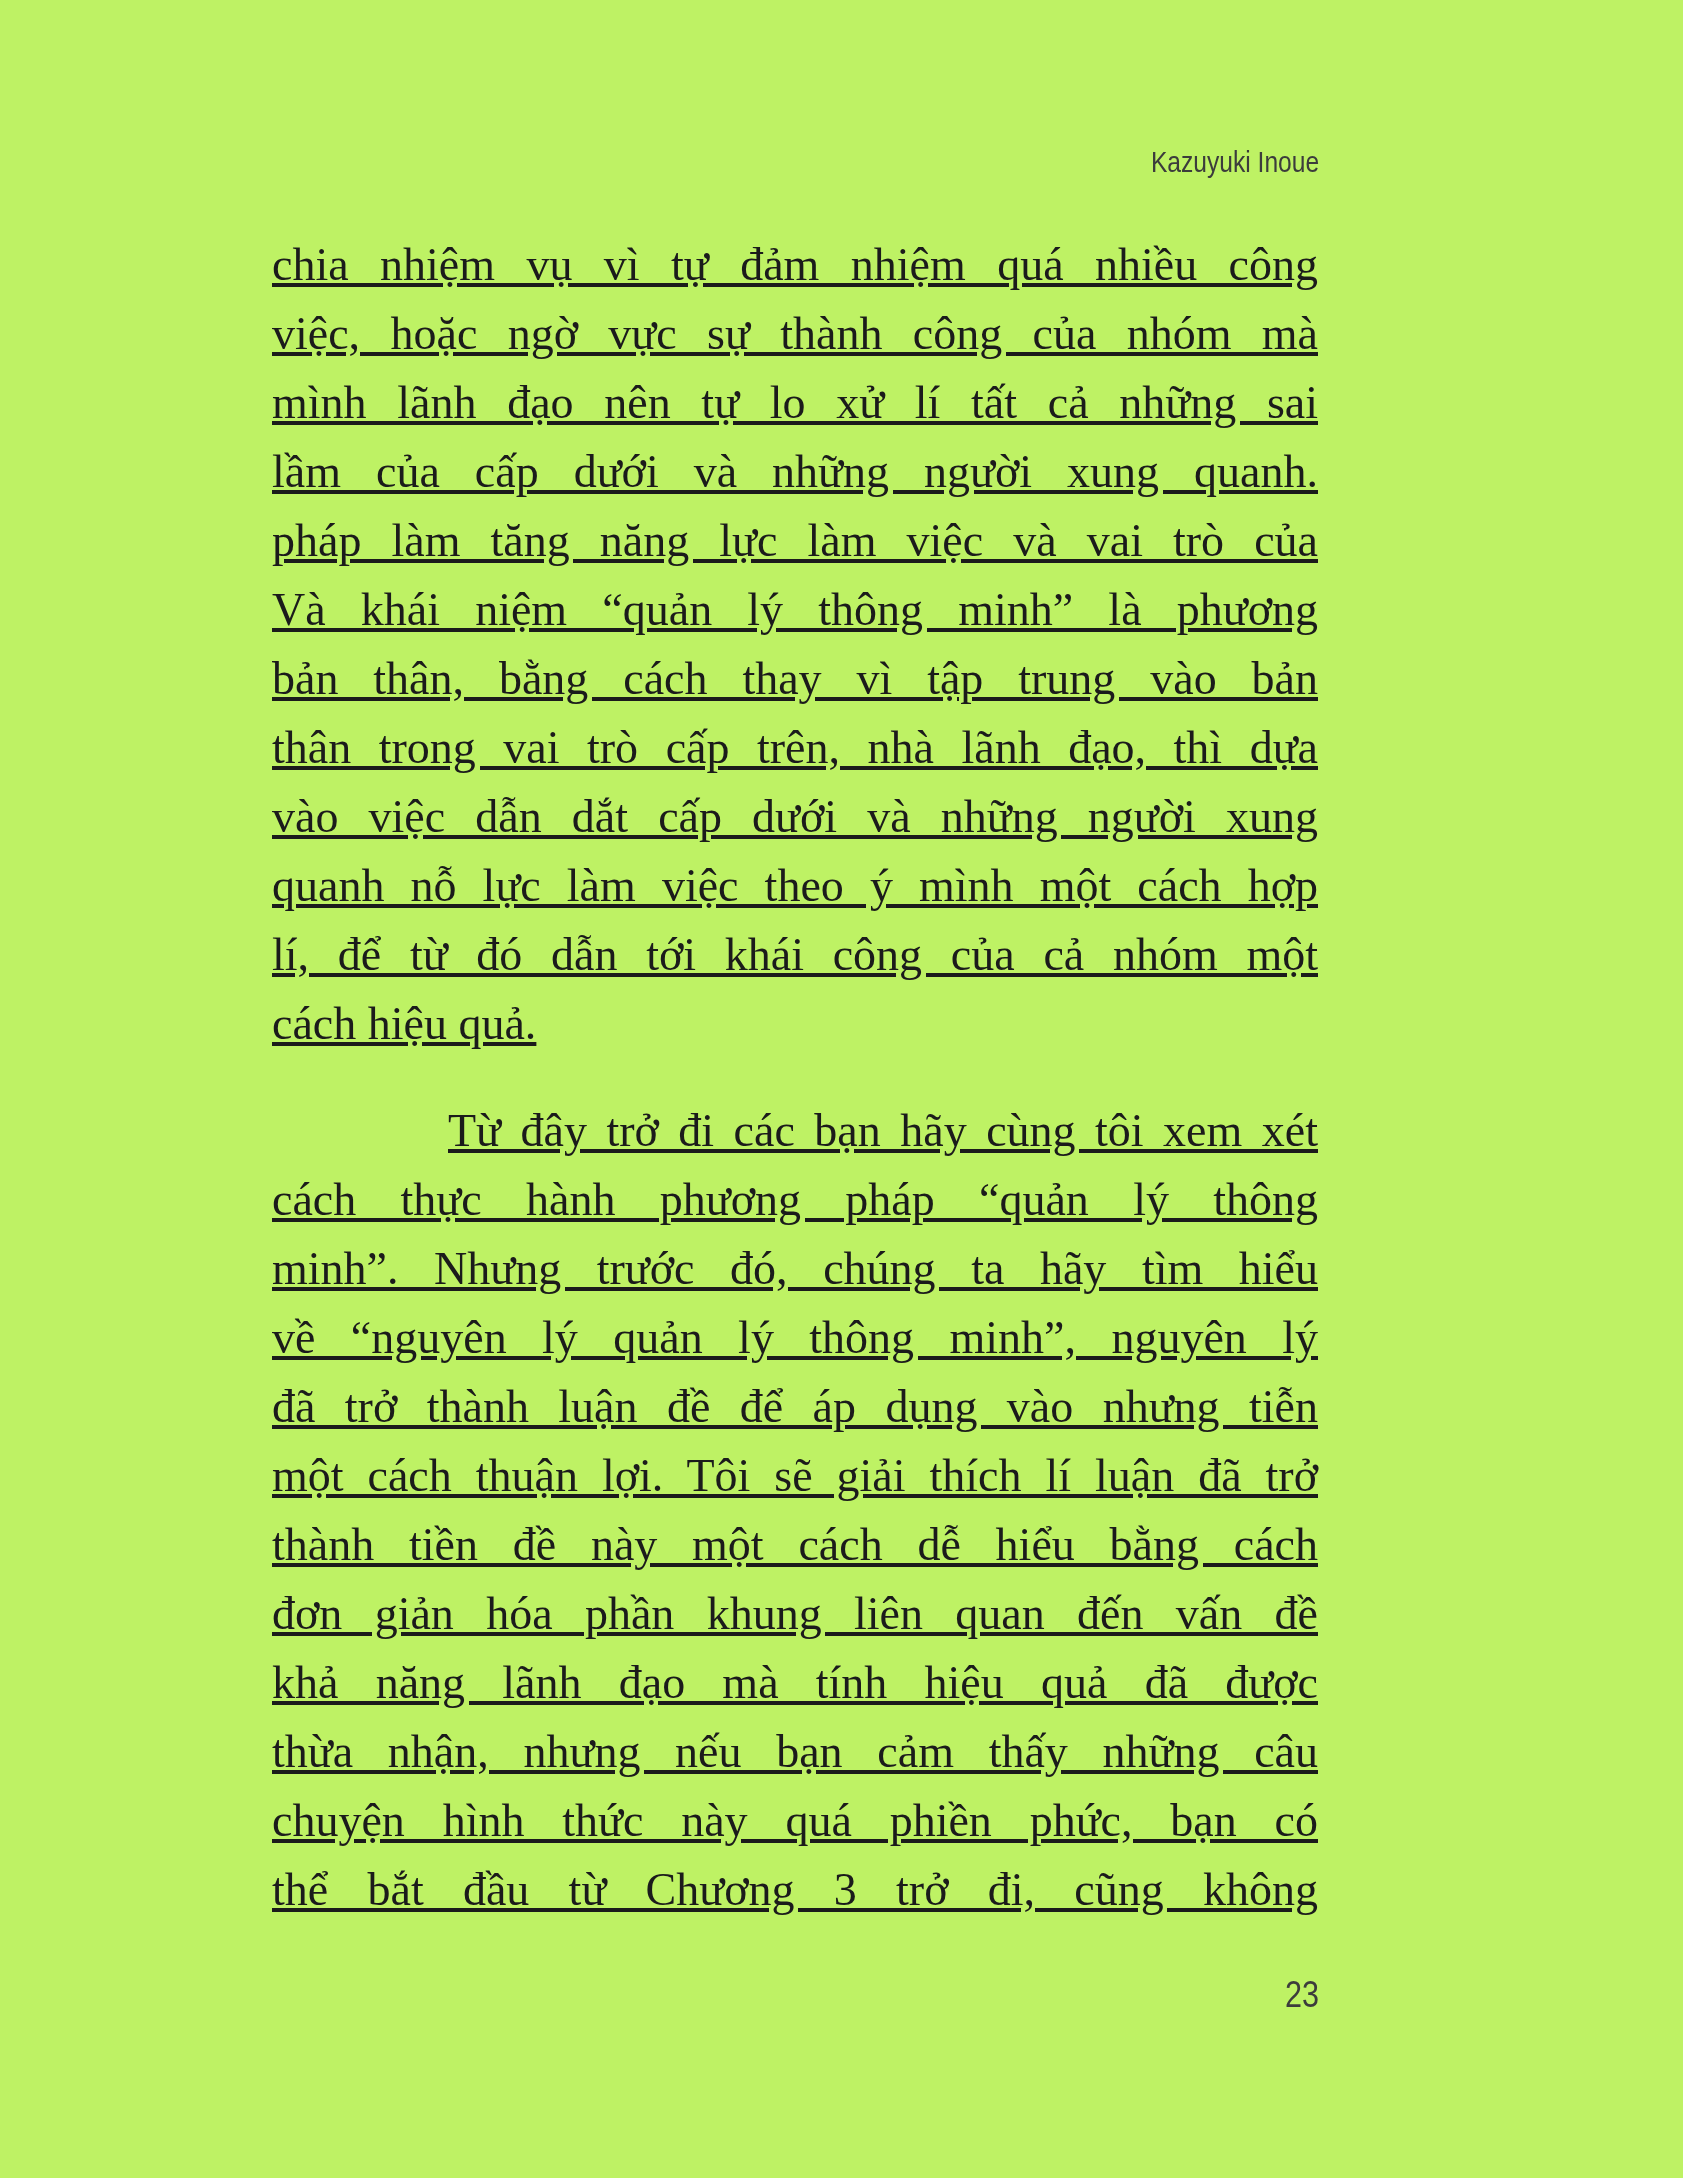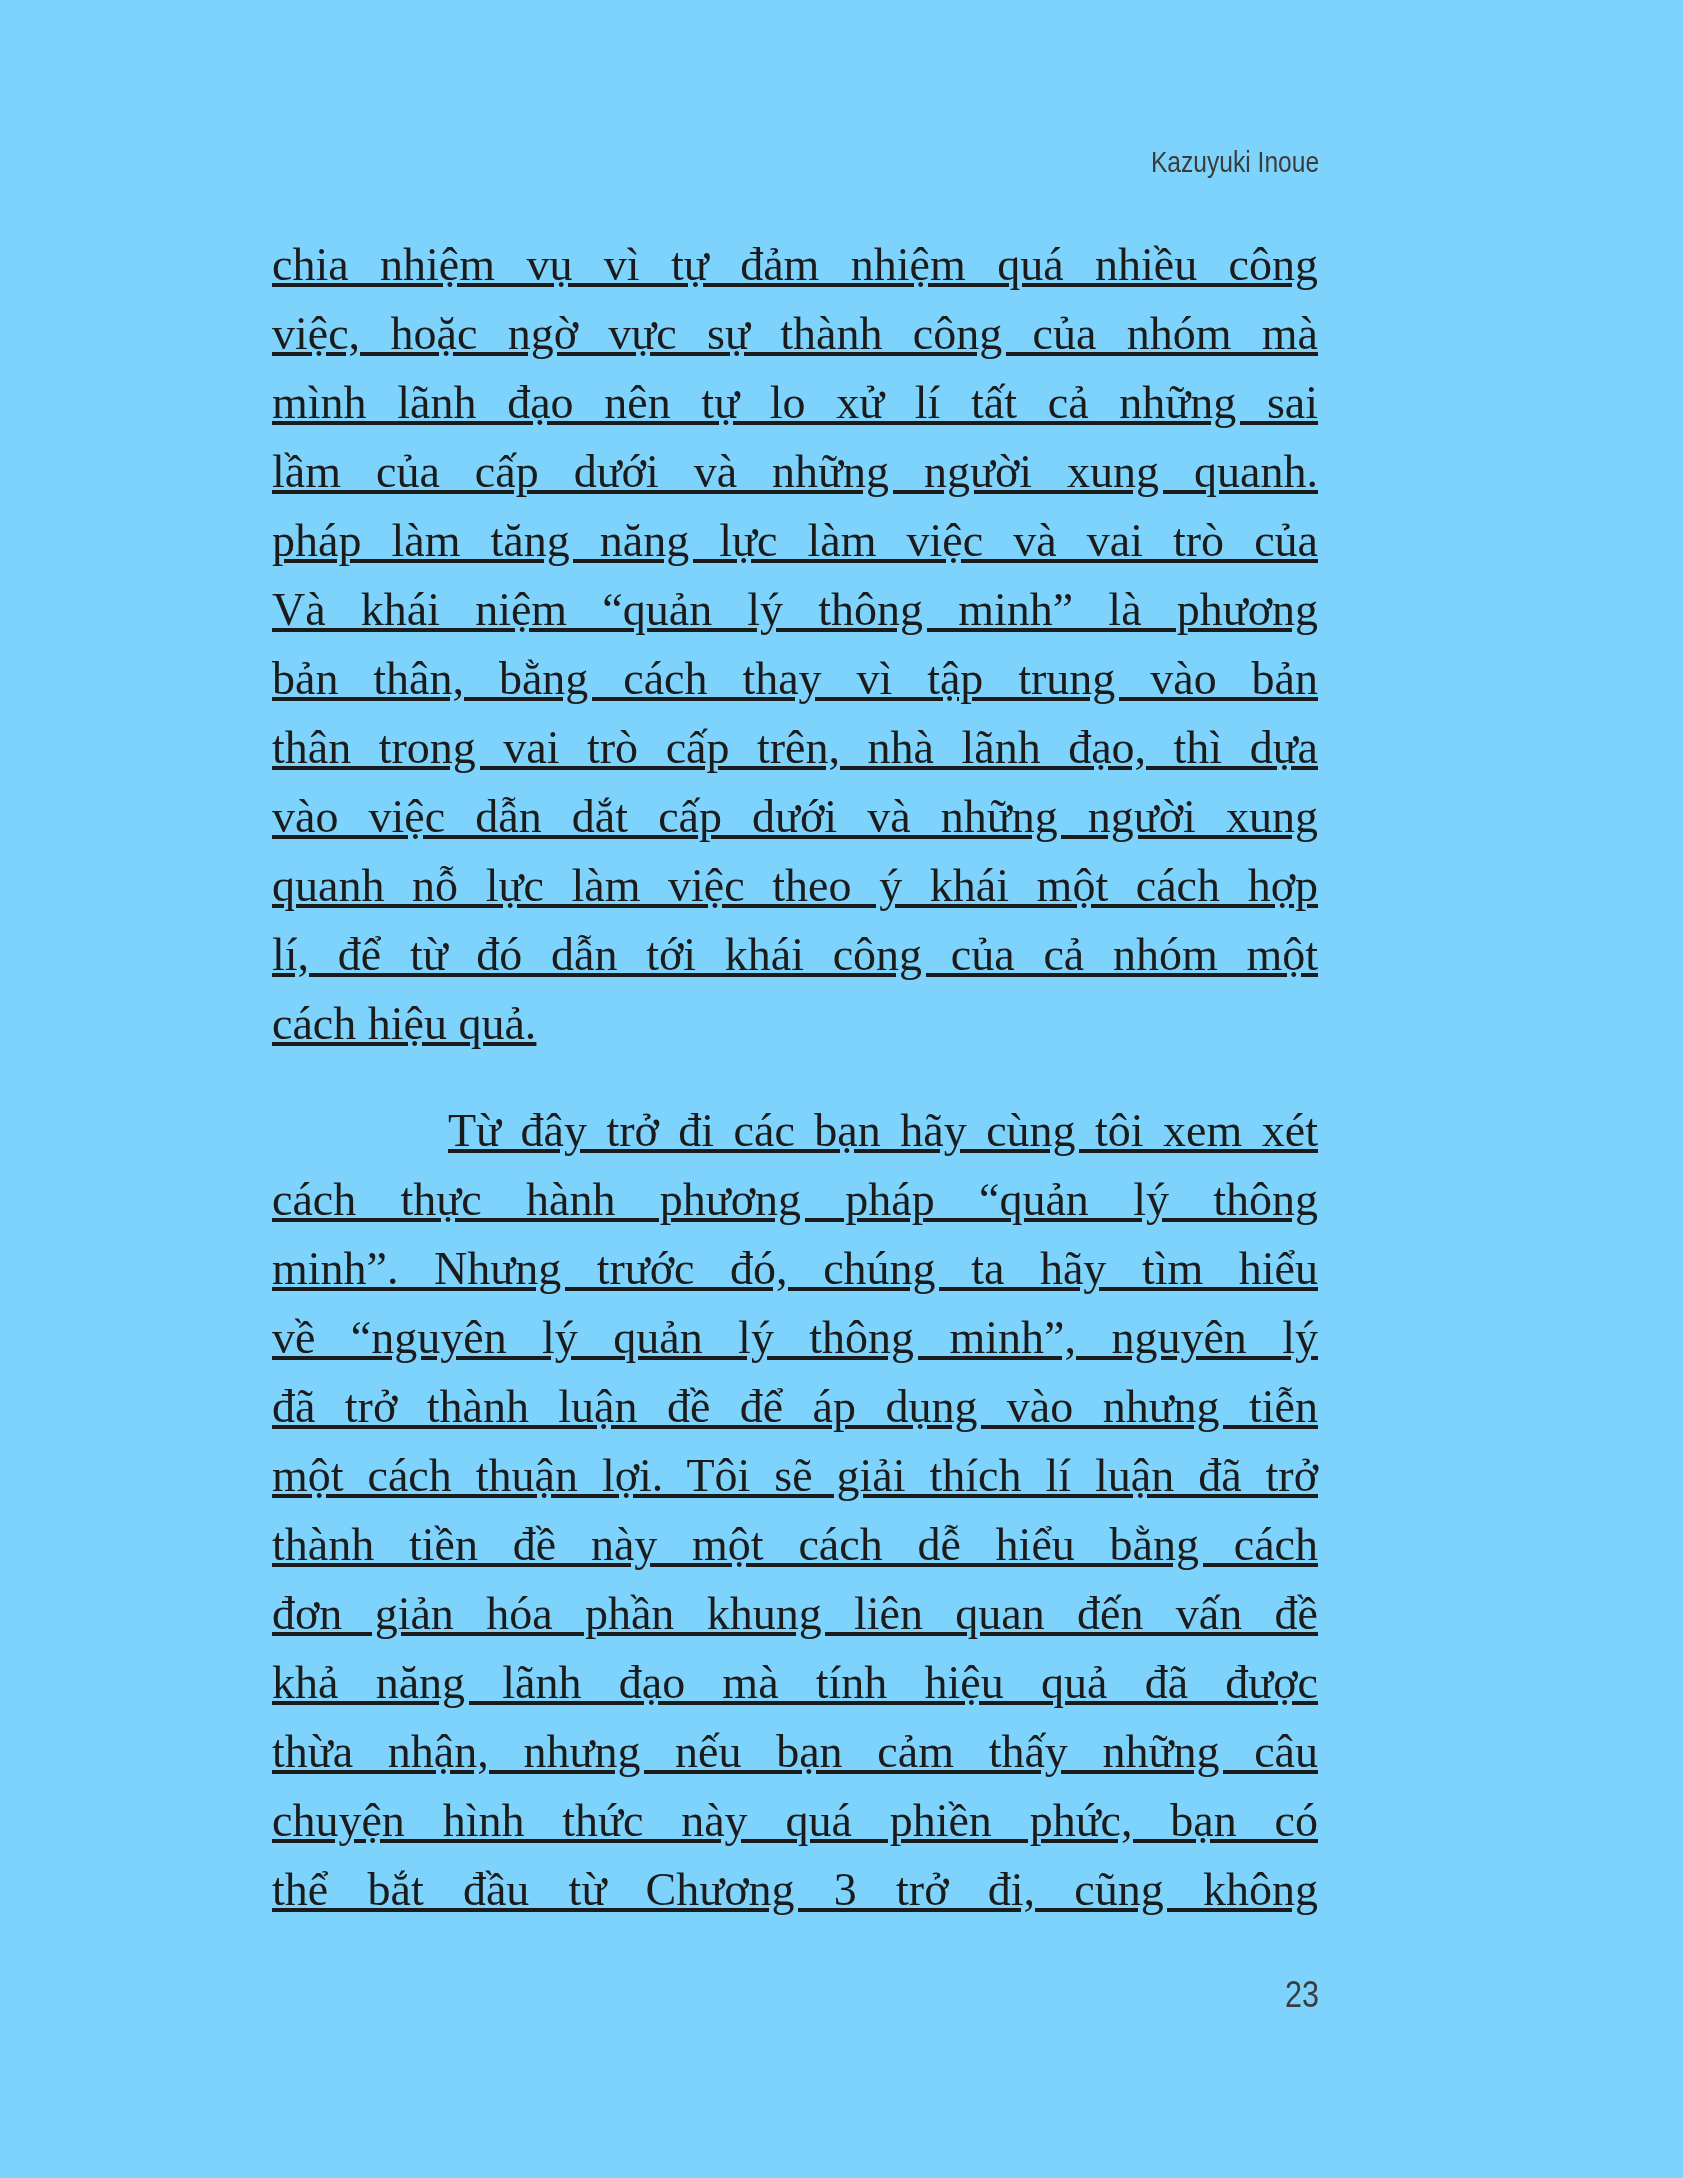--- a/index.html
+++ b/index.html
@@ -4,21 +4,21 @@
 <style>
   html, body {
     margin: 0;
     padding: 0;
     background: #ffffff;
   }
   .page {
     position: relative;
     width: 1683px;
     height: 2178px;
-    background: #7dd3fc;
+    background: #bef264;
     overflow: hidden;
   }
   .running-head {
     position: absolute;
     top: 145px;
     right: 364px;
     font-family: "Liberation Sans", "DejaVu Sans", sans-serif;
     font-size: 30px;
     font-weight: 400;
     color: #3c3c3c;
@@ -73,21 +73,21 @@
     <div class="para para-1">
       <div class="line">chia nhiệm vụ vì tự đảm nhiệm quá nhiều công</div>
       <div class="line">việc, hoặc ngờ vực sự thành công của nhóm mà</div>
       <div class="line">mình lãnh đạo nên tự lo xử lí tất cả những sai</div>
       <div class="line">lầm của cấp dưới và những người xung quanh.</div>
       <div class="line">pháp làm tăng năng lực làm việc và vai trò của</div>
       <div class="line">Và khái niệm “quản lý thông minh” là phương</div>
       <div class="line">bản thân, bằng cách thay vì tập trung vào bản</div>
       <div class="line">thân trong vai trò cấp trên, nhà lãnh đạo, thì dựa</div>
       <div class="line">vào việc dẫn dắt cấp dưới và những người xung</div>
-      <div class="line">quanh nỗ lực làm việc theo ý khái một cách hợp</div>
+      <div class="line">quanh nỗ lực làm việc theo ý mình một cách hợp</div>
       <div class="line">lí, để từ đó dẫn tới khái công của cả nhóm một</div>
       <div class="line short">cách hiệu quả.</div>
     </div>
 
     <div class="para para-2">
       <div class="line indent">Từ đây trở đi các bạn hãy cùng tôi xem xét</div>
       <div class="line">cách thực hành phương pháp “quản lý thông</div>
       <div class="line">minh”. Nhưng trước đó, chúng ta hãy tìm hiểu</div>
       <div class="line">về “nguyên lý quản lý thông minh”, nguyên lý</div>
       <div class="line">đã trở thành luận đề để áp dụng vào nhưng tiễn</div>

